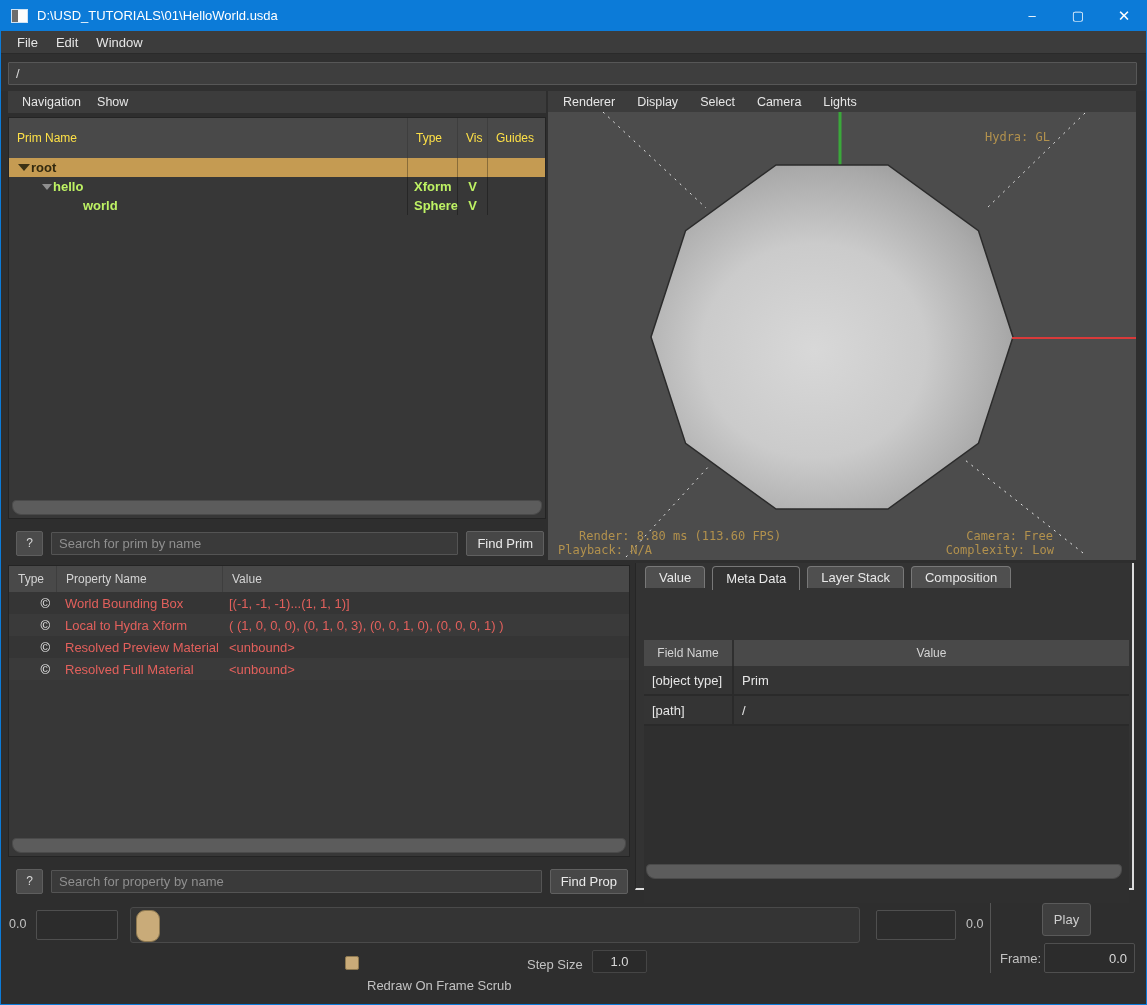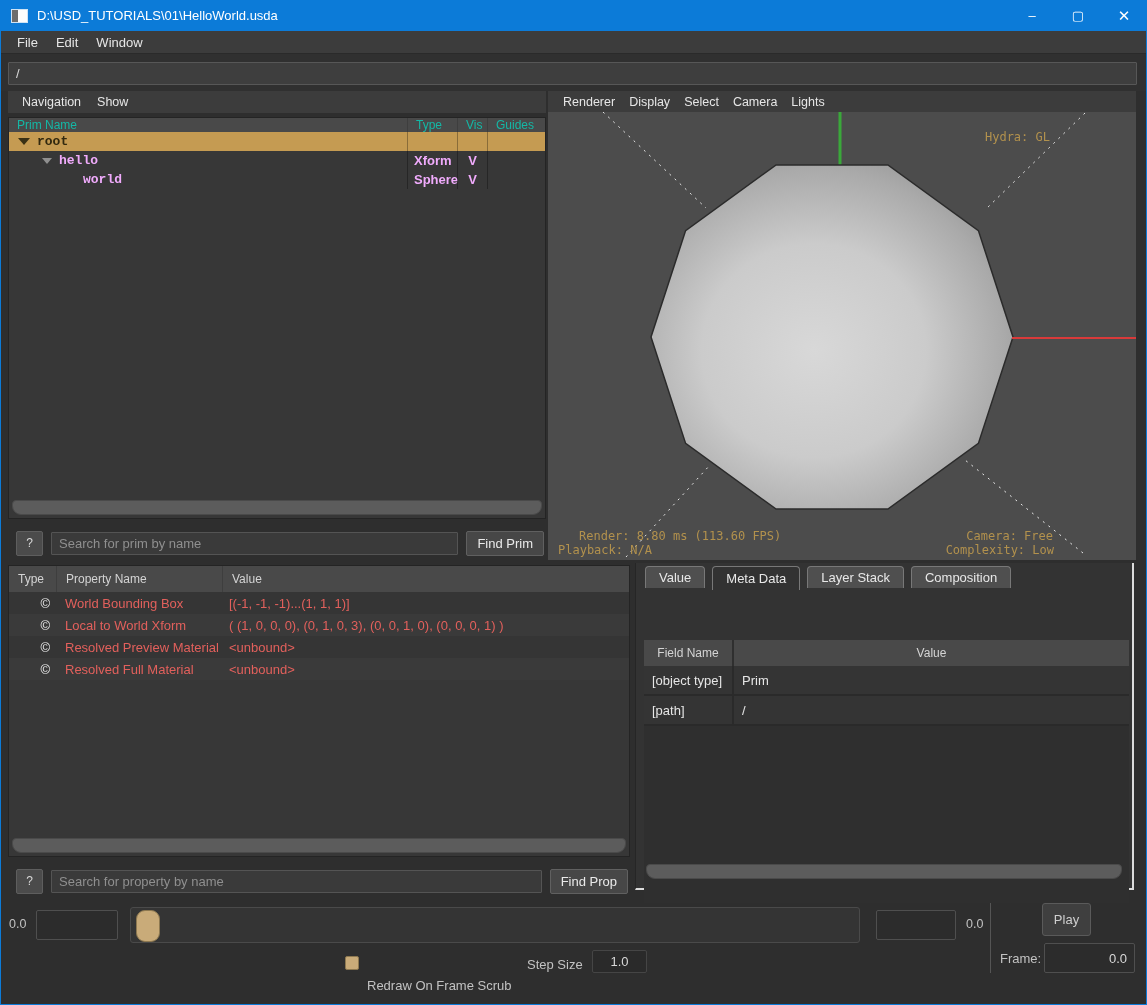--- a/index.html
+++ b/index.html
@@ -22,43 +22,43 @@
   
   .menubar{left:0;top:31px;width:1147px;height:23px;background:#3c3c3c;border-bottom:1px solid #2a2a2a;display:flex;align-items:center;padding-left:8px;}
   .menu-item{padding:0 9px;color:#e6e6e6;font-size:13px;}
   .pathbar{left:0;top:54px;width:1147px;height:37px;background:#303030;}
   .path-input{position:absolute;left:8px;top:8px;width:1129px;height:23px;background:#3e3e3e;border:1px solid #575757;color:#dcdcdc;font-size:13px;font-family:"Liberation Sans",sans-serif;padding:0 7px;box-sizing:border-box;border-radius:1px;}
 
   
   .prim-menu{left:8px;top:91px;width:538px;height:22px;background:#3c3c3c;display:flex;align-items:center;padding-left:6px;}
   .prim-menu .menu-item{font-size:12.5px;padding:0 8px;}
   .tree{left:8px;top:117px;width:538px;height:402px;background:#373737;border:1px solid #242424;}
-  .tree-header{display:grid;grid-template-columns:398px 50px 30px 1fr;height:14px;background:#494949;align-items:center;font-size:12px;color:#14b8a6;}
+  .tree-header{display:grid;grid-template-columns:398px 50px 30px 1fr;height:40px;background:#494949;align-items:center;font-size:12px;color:#fde047;}
   .tree-header>div{padding-left:8px;height:100%;display:flex;align-items:center;border-left:1px solid #3e3e3e;}
   .tree-header>div:first-child{border-left:none;}
-  .tree-row{display:grid;grid-template-columns:398px 50px 30px 1fr;height:19px;align-items:center;font-size:13px;font-weight:bold;color:#f0abfc;}
+  .tree-row{display:grid;grid-template-columns:398px 50px 30px 1fr;height:19px;align-items:center;font-size:13px;font-weight:bold;color:#bef264;}
   .tree-row>div{height:100%;display:flex;align-items:center;border-left:1px solid rgba(0,0,0,0.3);}
   .tree-row>div:first-child{border-left:none;}
   .tree-row.selected{background:#c59b52;color:#32290f;}
-  .name-cell{gap:7px;font-family:Liberation Mono, monospace;}
+  .name-cell{gap:1px;}
   .tri-dark{width:0;height:0;border-left:6px solid transparent;border-right:6px solid transparent;border-top:7px solid #3a3115;}
   .tri-gray{width:0;height:0;border-left:5px solid transparent;border-right:5px solid transparent;border-top:6px solid #8f8f8f;}
   .vis-cell{justify-content:center;}
   .type-cell{padding-left:6px;}
   .hscroll{position:absolute;left:3px;right:3px;bottom:3px;height:13px;background:#5c5c5c;border-radius:4px 4px 9px 9px;border:1px solid #4a4a4a;}
 
   
   .search-row{display:flex;align-items:center;gap:8px;padding:0 2px 0 8px;}
   .help-btn{width:25px;height:23px;background:#4b4b4b;border:1px solid #5e5e5e;border-radius:2px;color:#d8d8d8;font-size:12px;display:flex;align-items:center;justify-content:center;}
   .search-input{flex:1;height:23px;background:#3a3a3a;border:1px solid #545454;border-radius:1px;color:#dcdcdc;font-size:13px;font-family:"Liberation Sans",sans-serif;padding:0 7px;box-sizing:border-box;}
   .search-input::placeholder{color:#8f8f8f;}
   .find-btn{height:23px;background:#474747;border:1px solid #606060;border-radius:2px;color:#eaeaea;font-size:13px;padding:0 10px;display:flex;align-items:center;}
 
   
-  .vp-menu{left:548px;top:91px;width:588px;height:21px;background:#3c3c3c;display:flex;align-items:center;padding-left:8px;}
+  .vp-menu{left:548px;top:91px;width:588px;height:21px;background:#3c3c3c;display:flex;align-items:center;padding-left:8px;gap:8px;}
   .vp-menu .menu-item{font-size:12.5px;padding:0 7px;}
   .viewport{left:548px;top:112px;width:588px;height:448px;background:#4c4c4c;}
 
   
   .prop-table{left:8px;top:565px;width:622px;height:292px;background:#373737;border:1px solid #242424;}
   .prop-header{display:grid;grid-template-columns:47px 166px 1fr;height:26px;background:#494949;align-items:center;font-size:12px;color:#d4d4d4;}
   .prop-header>div{padding-left:9px;height:100%;display:flex;align-items:center;border-left:1px solid #3e3e3e;}
   .prop-header>div:first-child{border-left:none;}
   .prop-row{display:grid;grid-template-columns:47px 166px 1fr;height:22px;align-items:center;font-size:13px;color:#e2605c;}
   .prop-row:nth-child(odd){background:#3a3a3a;}
@@ -213,21 +213,21 @@
     <div>Property Name</div>
     <div>Value</div>
   </div>
   <div class="prop-row">
     <div class="icon-cell">©</div>
     <div class="pname">World Bounding Box</div>
     <div class="pval">[(-1, -1, -1)...(1, 1, 1)]</div>
   </div>
   <div class="prop-row">
     <div class="icon-cell">©</div>
-    <div class="pname">Local to World Xform</div>
+    <div class="pname">Local to Hydra Xform</div>
     <div class="pval">( (1, 0, 0, 0), (0, 1, 0, 3), (0, 0, 1, 0), (0, 0, 0, 1) )</div>
   </div>
   <div class="prop-row">
     <div class="icon-cell">©</div>
     <div class="pname">Resolved Preview Material</div>
     <div class="pval">&lt;unbound&gt;</div>
   </div>
   <div class="prop-row">
     <div class="icon-cell">©</div>
     <div class="pname">Resolved Full Material</div>

